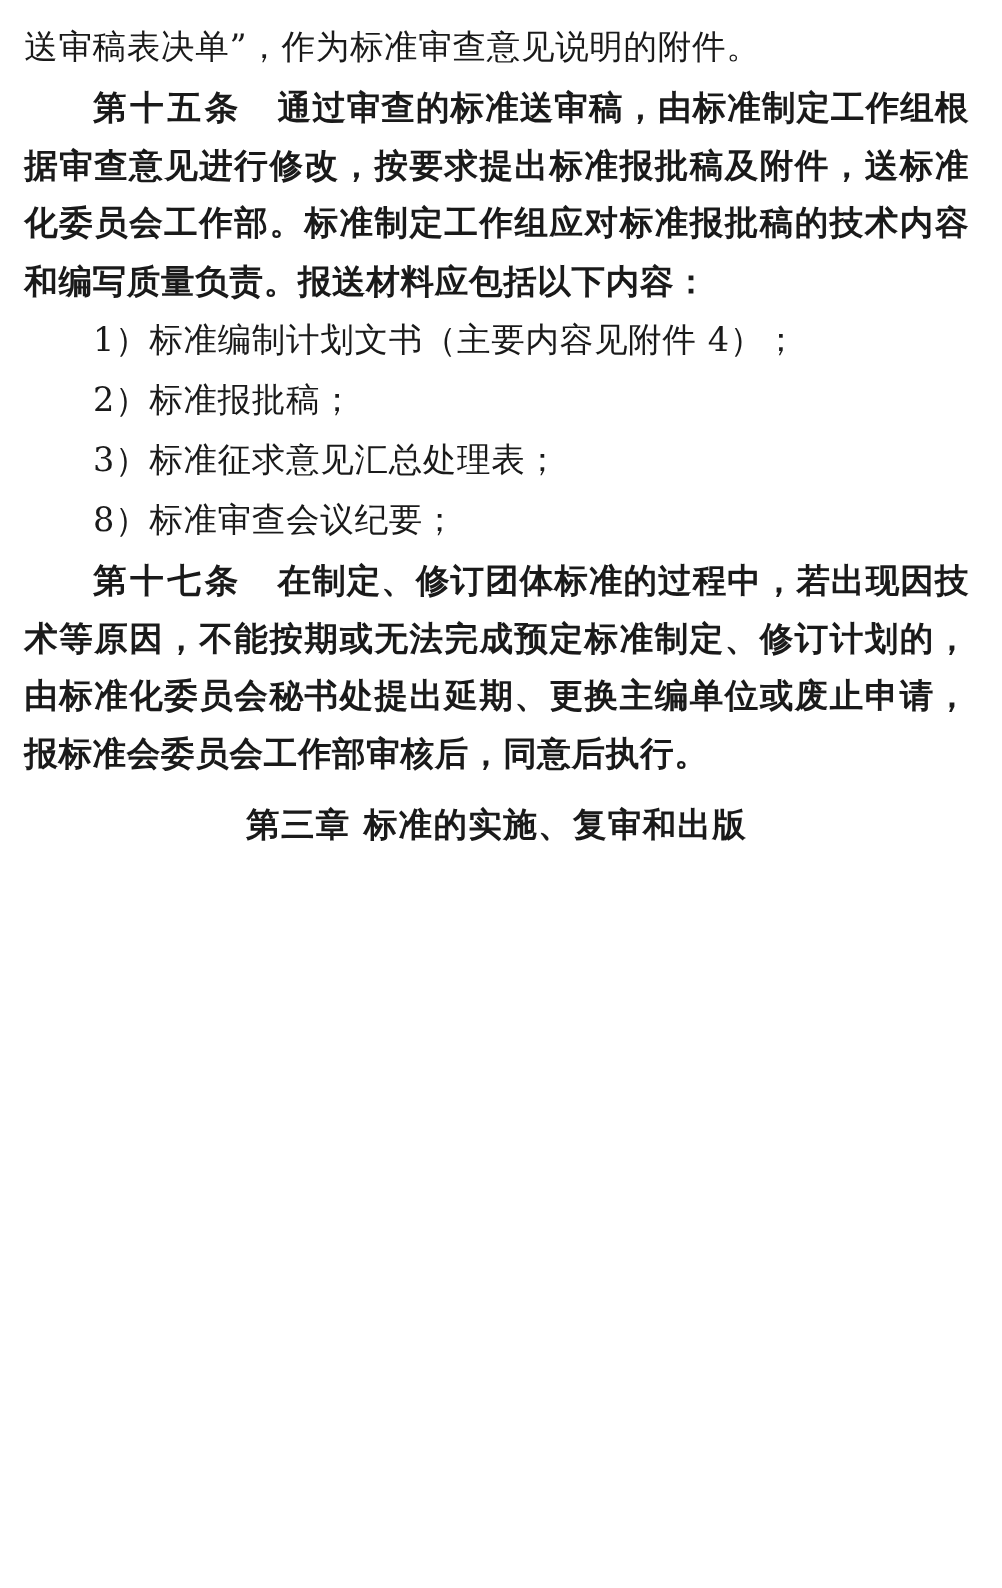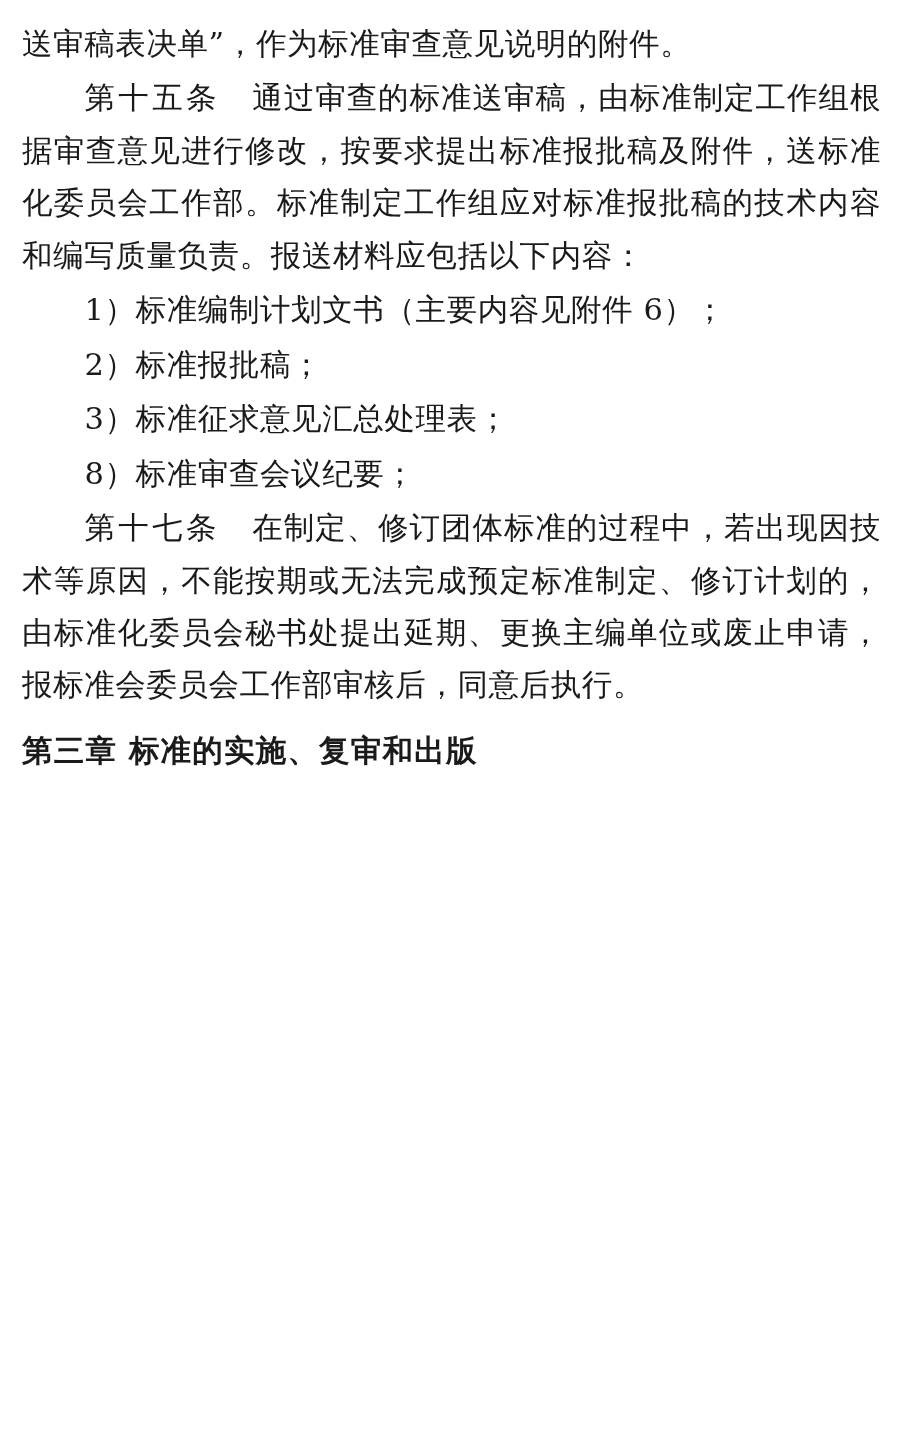--- a/index.html
+++ b/index.html
@@ -28,27 +28,28 @@
     text-align: justify;
     text-justify: inter-ideograph;
   }
   .para {
     margin: 0 0 2px 0;
     text-indent: 0;
   }
   .para-indent {
     margin: 0 0 2px 0;
     text-indent: 2.05em;
+    font-weight: bold;
   }
   .list-item {
     margin: 0 0 2px 0;
     text-indent: 2.05em;
   }
   .chapter-title {
-    text-align: left;
+    text-align: center;
     font-weight: bold;
     font-size: 30.5px;
     line-height: 1.72;
     letter-spacing: 1.2px;
     margin: 12px 0 8px 0;
   }
   .art-label {
     letter-spacing: 3px;
   }
   .art-space {
@@ -59,21 +60,21 @@
 </head>
 <body>
 
 <div class="page">
   <div class="doc-body">
 
     <p class="para">送审稿表决单”，作为标准审查意见说明的附件。</p>
 
     <p class="para-indent"><span class="art-label">第十五条</span><span class="art-space"></span><span>通过审查的标准送审稿，由标准制定工作组根据审查意见进行修改，按要求提出标准报批稿及附件，送标准化委员会工作部。标准制定工作组应对标准报批稿的技术内容和编写质量负责。报送材料应包括以下内容：</span></p>
 
-    <p class="list-item">1）标准编制计划文书（主要内容见附件 6）；</p>
+    <p class="list-item">1）标准编制计划文书（主要内容见附件 4）；</p>
     <p class="list-item">2）标准报批稿；</p>
     <p class="list-item">3）标准征求意见汇总处理表；</p>
     <p class="list-item">8）标准审查会议纪要；</p>
 
 
     <p class="para-indent"><span class="art-label">第十七条</span><span class="art-space"></span><span>在制定、修订团体标准的过程中，若出现因技术等原因，不能按期或无法完成预定标准制定、修订计划的，由标准化委员会秘书处提出延期、更换主编单位或废止申请，报标准会委员会工作部审核后，同意后执行。</span></p>
 
     <h2 class="chapter-title">第三章  标准的实施、复审和出版</h2>
 
 

